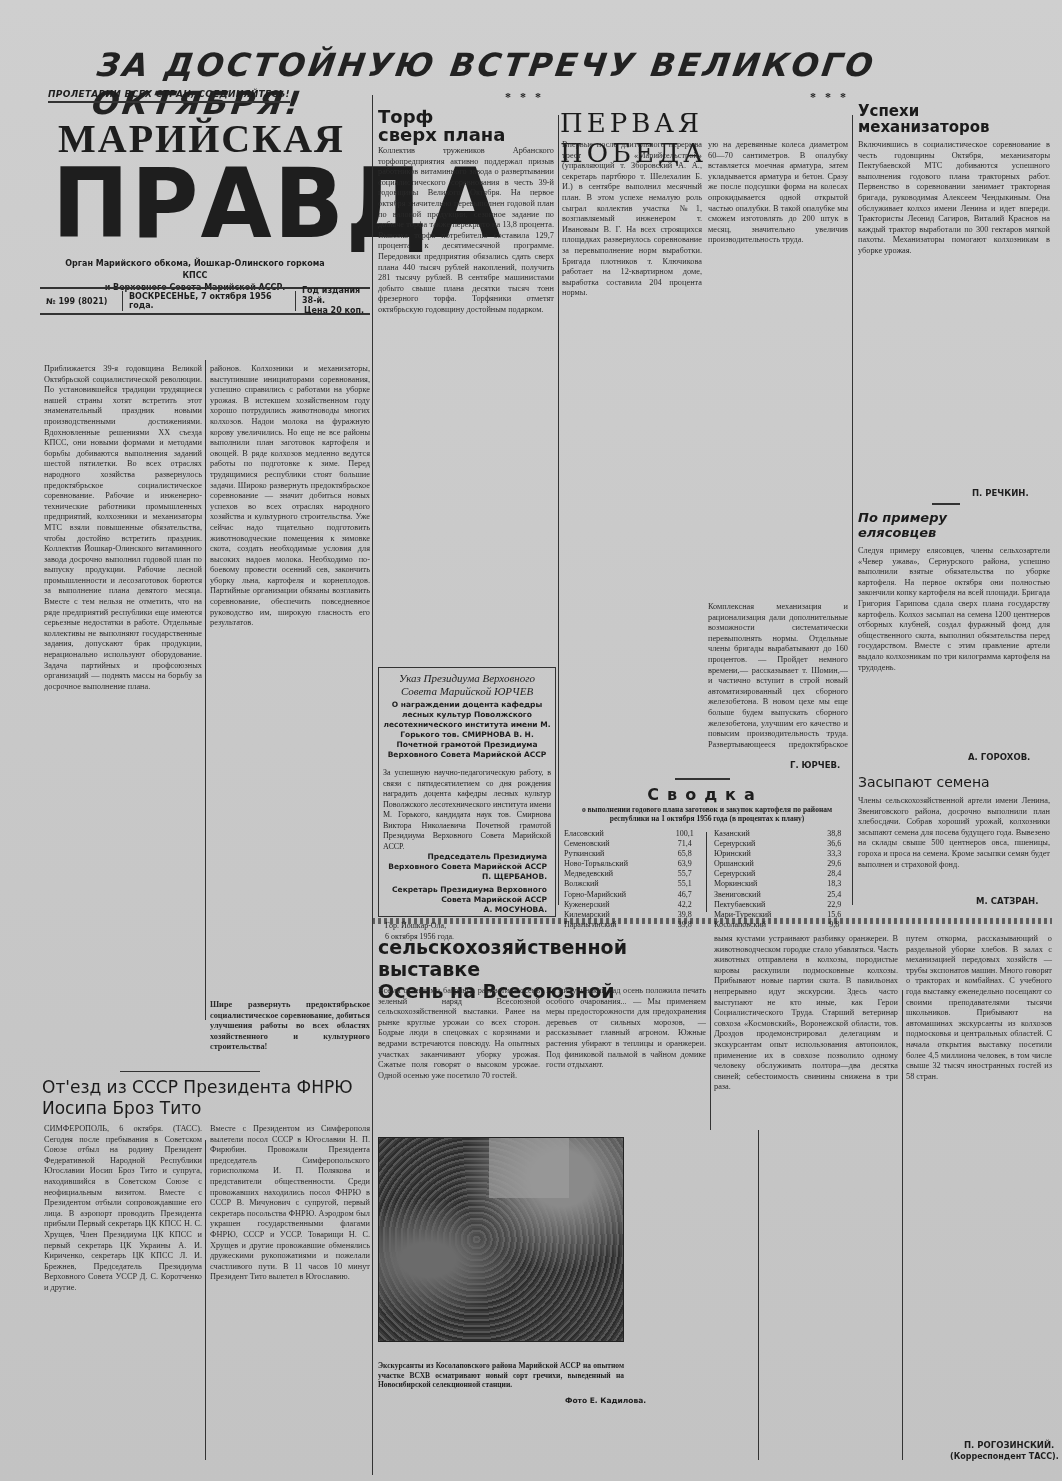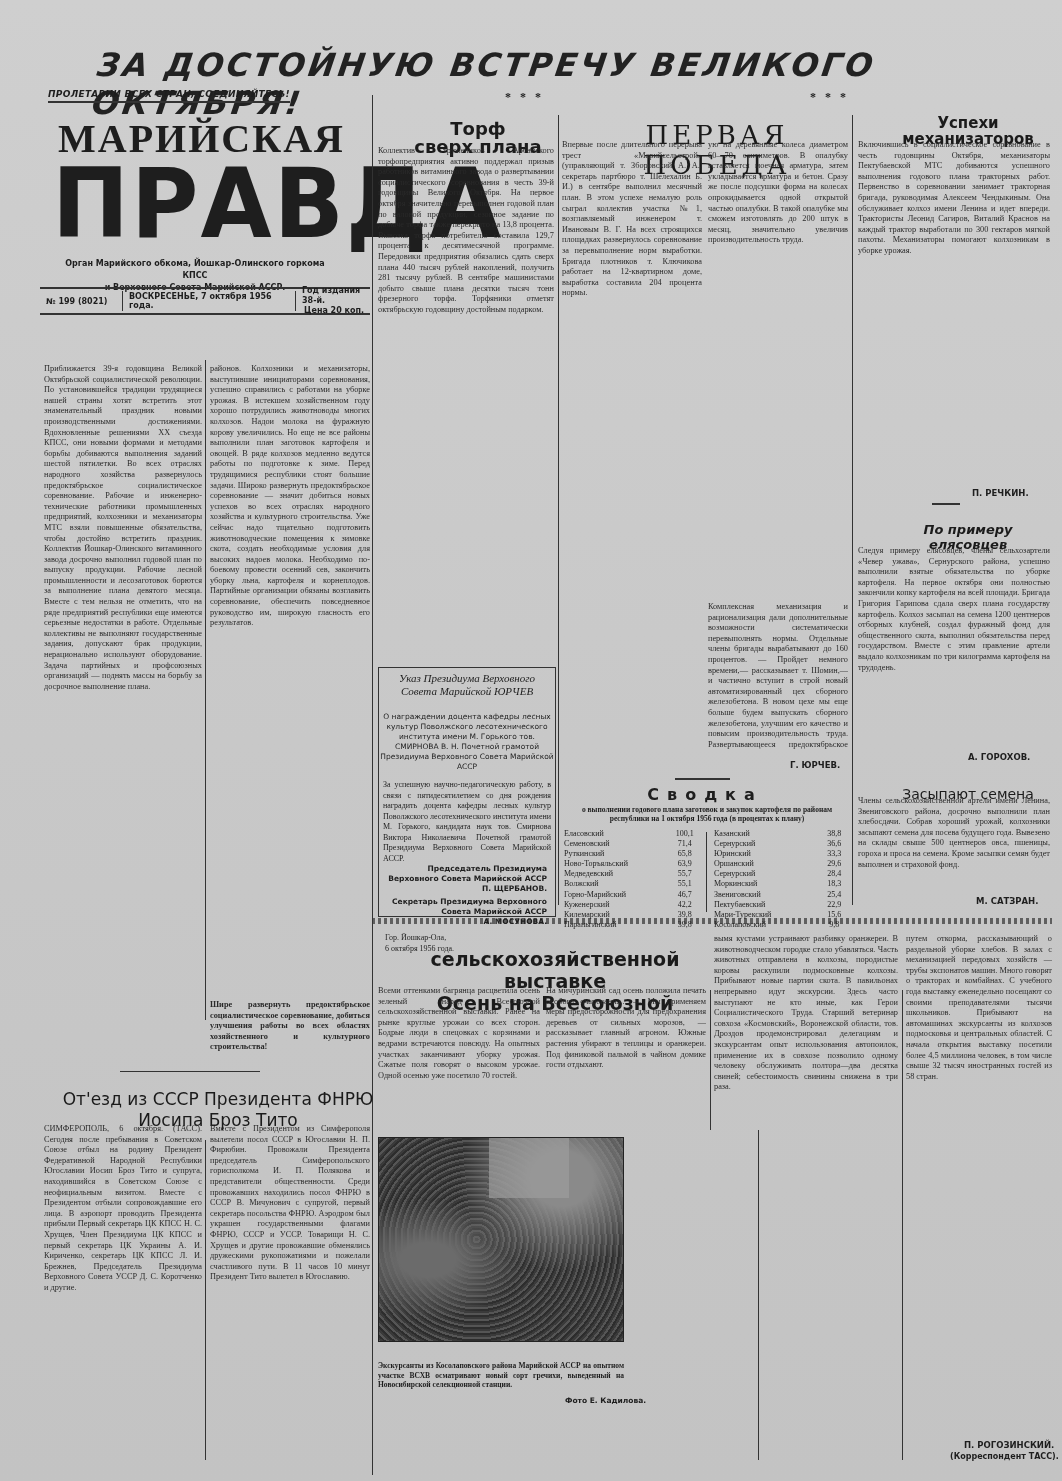--- a/index.html
+++ b/index.html
@@ -16,27 +16,27 @@
   .masthead-1{left:58px;top:115px;font-family:"Liberation Serif",serif;font-weight:bold;font-size:40px;letter-spacing:2px;}
   .masthead-2{left:52px;top:158px;font-family:"DejaVu Sans",sans-serif;font-weight:bold;font-size:92px;line-height:92px;letter-spacing:2px;transform:scaleY(1.05);}
   .organ{left:60px;top:258px;width:270px;text-align:center;font-family:"DejaVu Sans",sans-serif;font-size:8px;font-weight:bold;line-height:12px;}
   .infobar{left:40px;top:287px;width:330px;height:24px;border-top:2px solid #333;border-bottom:2px solid #333;
         font-family:"DejaVu Sans",sans-serif;font-size:8px;font-weight:bold;display:flex;align-items:center;}
   .infobar .cell{padding:0 6px;border-right:1px solid #333;height:20px;display:flex;align-items:center;}
   .infobar .cell:last-child{border-right:none;flex-direction:column;align-items:flex-end;justify-content:center;line-height:10px;}
   .vrule{position:absolute;width:1px;background:#333;}
   .hrule{position:absolute;height:1px;background:#333;}
   .wavy{position:absolute;height:6px;background:repeating-linear-gradient(90deg,#333 0 3px,transparent 3px 6px);opacity:.7;}
-  h2.headline{margin:12px;position:absolute;font-family:"DejaVu Sans",sans-serif;font-weight:bold;text-align:center;color:#1b1b1b;}
+  h2.headline{margin:0;position:absolute;font-family:"DejaVu Sans",sans-serif;font-weight:bold;color:#1b1b1b;}
   .body-text{position:absolute;font-size:8.3px;line-height:10.6px;text-align:justify;color:#2a2a2a;overflow:hidden;}
   .byline{position:absolute;font-family:"DejaVu Sans",sans-serif;font-weight:bold;font-size:8.5px;}
   .decree{position:absolute;left:378px;top:667px;width:176px;height:248px;border:1px solid #333;
         font-size:8px;line-height:10.5px;text-align:center;}
   .decree .t1{font-style:italic;font-size:11px;line-height:13px;margin-top:4px;}
-  .decree .t2{font-family:"DejaVu Sans",sans-serif;font-weight:normal;font-size:7.5px;line-height:10px;margin-top:14px;}
+  .decree .t2{font-family:"DejaVu Sans",sans-serif;font-weight:bold;font-size:7.5px;line-height:10px;margin-top:2px;}
   .decree .txt{text-align:justify;padding:0 4px;margin-top:8px;}
   .decree .sig{text-align:right;padding-right:8px;font-family:"DejaVu Sans",sans-serif;font-size:7.5px;line-height:10px;font-weight:bold;}
   .decree .place{text-align:left;padding-left:6px;margin-top:6px;}
   .svodka-title{position:absolute;left:560px;top:785px;width:290px;text-align:center;font-family:"DejaVu Sans",sans-serif;font-weight:bold;font-size:16px;letter-spacing:8px;}
   .svodka-sub{position:absolute;left:562px;top:805px;width:290px;text-align:center;font-size:7.5px;line-height:9px;font-weight:bold;}
   table.svodka{position:absolute;border-collapse:collapse;font-size:8px;line-height:10.1px;}
   table.svodka td{padding:0 2px;white-space:nowrap;}
   table.svodka td.v{text-align:center;}
   .photo{position:absolute;left:378px;top:1137px;width:244px;height:203px;
         background:

